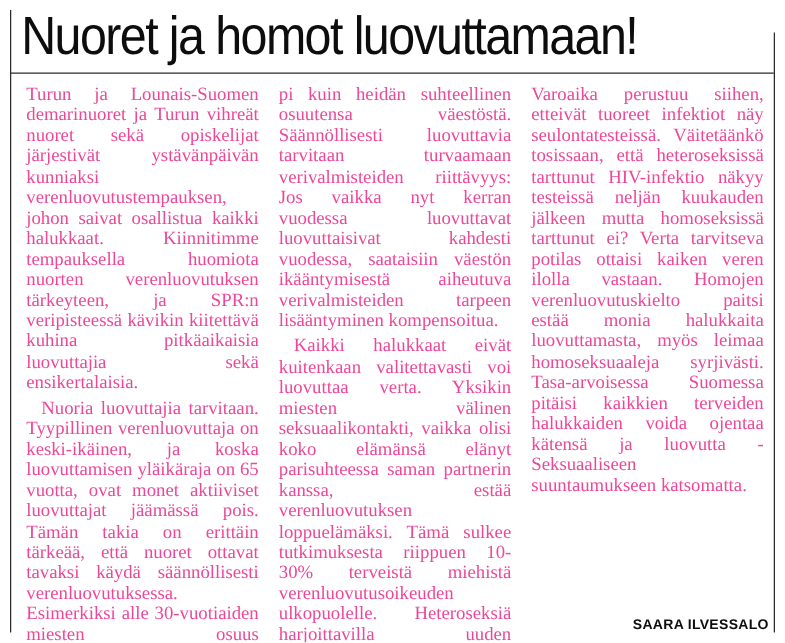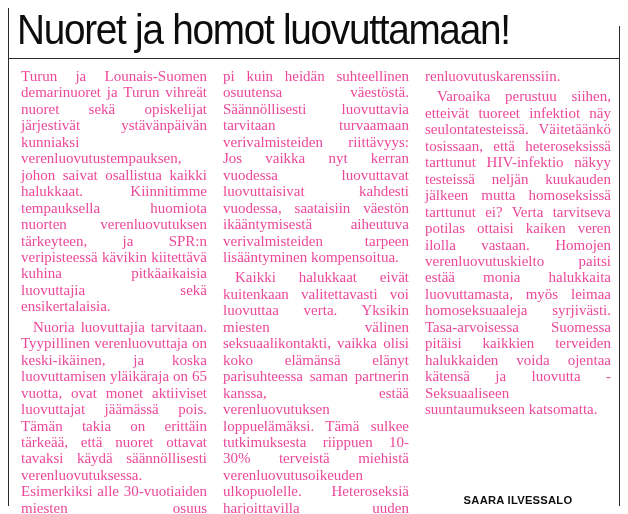--- a/index.html
+++ b/index.html
@@ -83,21 +83,21 @@
     color: #ec4899;
   }
   .col p + p { text-indent: 12px; }
 
   
   .signature {
     position: absolute;
     right: 0;
     bottom: 2px;
     width: 194px;
-    text-align: center;
+    text-align: right;
     font-family: "Liberation Sans", "DejaVu Sans", sans-serif;
     font-weight: bold;
     font-size: 11.2px;
     line-height: 15.5px;
     letter-spacing: 0.25px;
     color: #0d0d0d;
   }
   .signature div { white-space: nowrap; }
 </style>
 </head>
@@ -118,21 +118,20 @@
       <p>Turun ja Lounais-Suomen demarinuoret ja Turun vihreät nuoret sekä opiskelijat järjestivät ystävänpäivän kunniaksi verenluovutustempauksen, johon saivat osallistua kaikki halukkaat. Kiinnitimme tempauksella huomiota nuorten verenluovutuksen tärkeyteen, ja SPR:n veripisteessä kävikin kiitettävä kuhina pitkäaikaisia luovuttajia sekä ensikertalaisia.</p>
       <p>Nuoria luovuttajia tarvitaan. Tyypillinen verenluovuttaja on keski-ikäinen, ja koska luovuttamisen yläikäraja on 65 vuotta, ovat monet aktiiviset luovuttajat jäämässä pois. Tämän takia on erittäin tärkeää, että nuoret ottavat tavaksi käydä säännöllisesti verenluovutuksessa. Esimerkiksi alle 30-vuotiaiden miesten osuus verenluovuttajista on kuitenkin reilusti pienem-</p>
     </div>
 
     <div class="col">
       <p>pi kuin heidän suhteellinen osuutensa väestöstä. Säännöllisesti luovuttavia tarvitaan turvaamaan verivalmisteiden riittävyys: Jos vaikka nyt kerran vuodessa luovuttavat luovuttaisivat kahdesti vuodessa, saataisiin väestön ikääntymisestä aiheutuva verivalmisteiden tarpeen lisääntyminen kompensoitua.</p>
       <p>Kaikki halukkaat eivät kuitenkaan valitettavasti voi luovuttaa verta. Yksikin miesten välinen seksuaalikontakti, vaikka olisi koko elämänsä elänyt parisuhteessa saman partnerin kanssa, estää verenluovutuksen loppuelämäksi. Tämä sulkee tutkimuksesta riippuen 10-30% terveistä miehistä verenluovutusoikeuden ulkopuolelle. Heteroseksiä harjoittavilla uuden seksisuhteen aloittaminen johtaa neljän kuukauden ve-</p>
     </div>
 
     <div class="col">
-      <p>renluovutuskarenssiin.</p>
       <p>Varoaika perustuu siihen, etteivät tuoreet infektiot näy seulontatesteissä. Väitetäänkö tosissaan, että heteroseksissä tarttunut HIV-infektio näkyy testeissä neljän kuukauden jälkeen mutta homoseksissä tarttunut ei? Verta tarvitseva potilas ottaisi kaiken veren ilolla vastaan. Homojen verenluovutuskielto paitsi estää monia halukkaita luovuttamasta, myös leimaa homoseksuaaleja syrjivästi. Tasa-arvoisessa Suomessa pitäisi kaikkien terveiden halukkaiden voida ojentaa kätensä ja luovutta - Seksuaaliseen suuntaumukseen katsomatta.</p>
 
       <div class="signature">
         <div>SAARA ILVESSALO</div>
       </div>
     </div>
 
   </div>
 
 </div>

